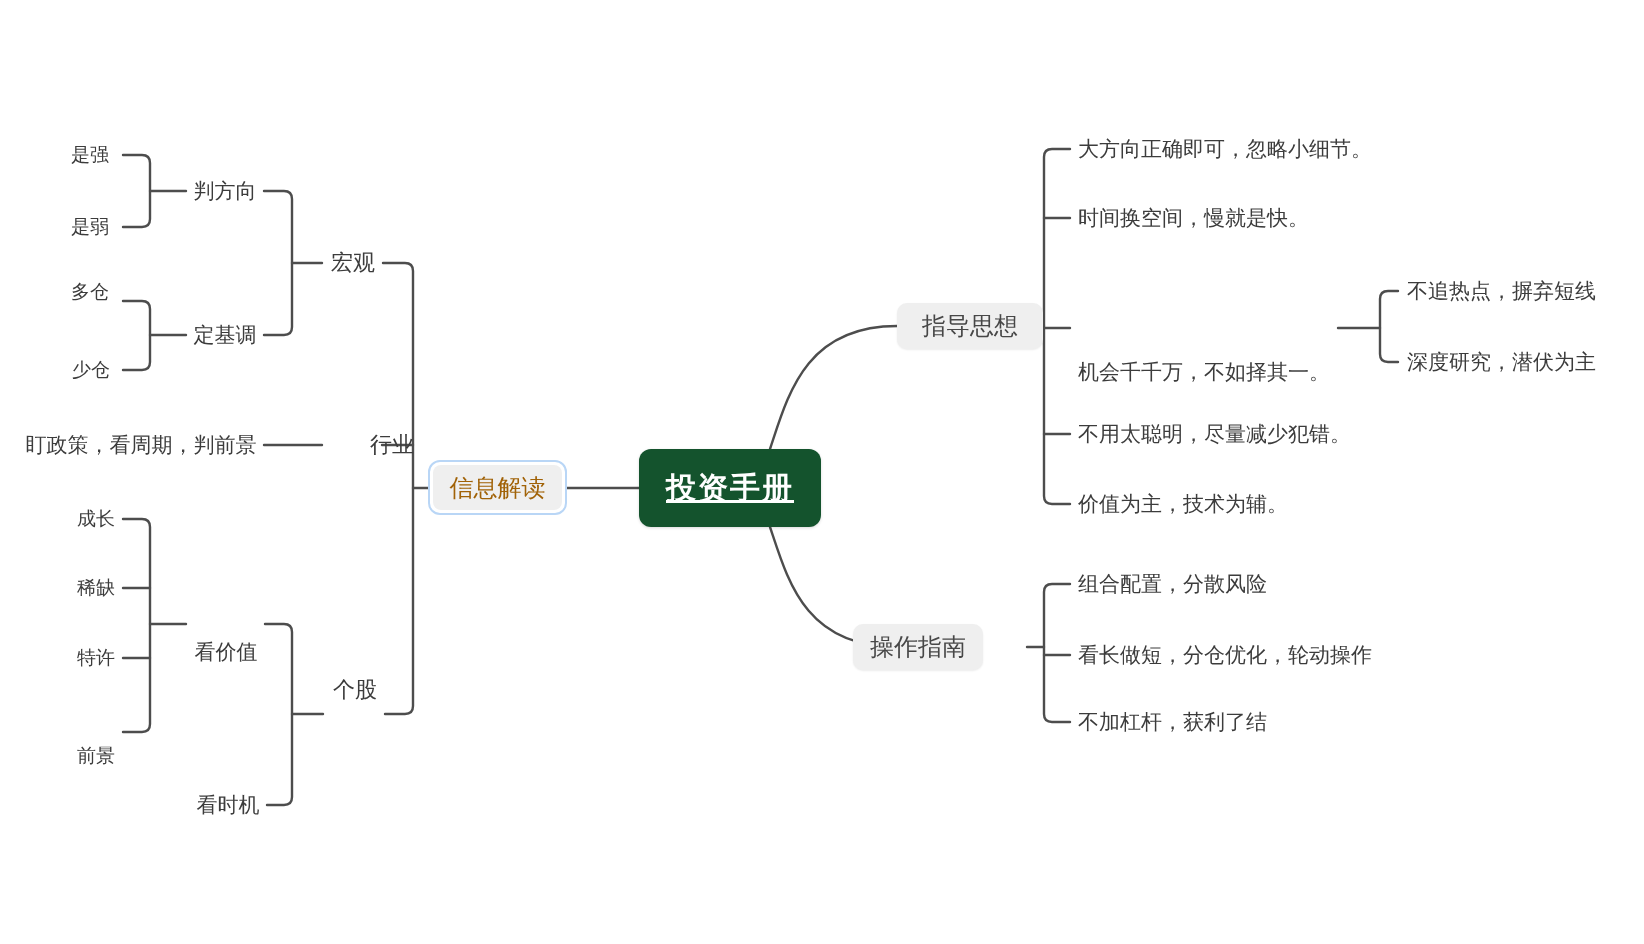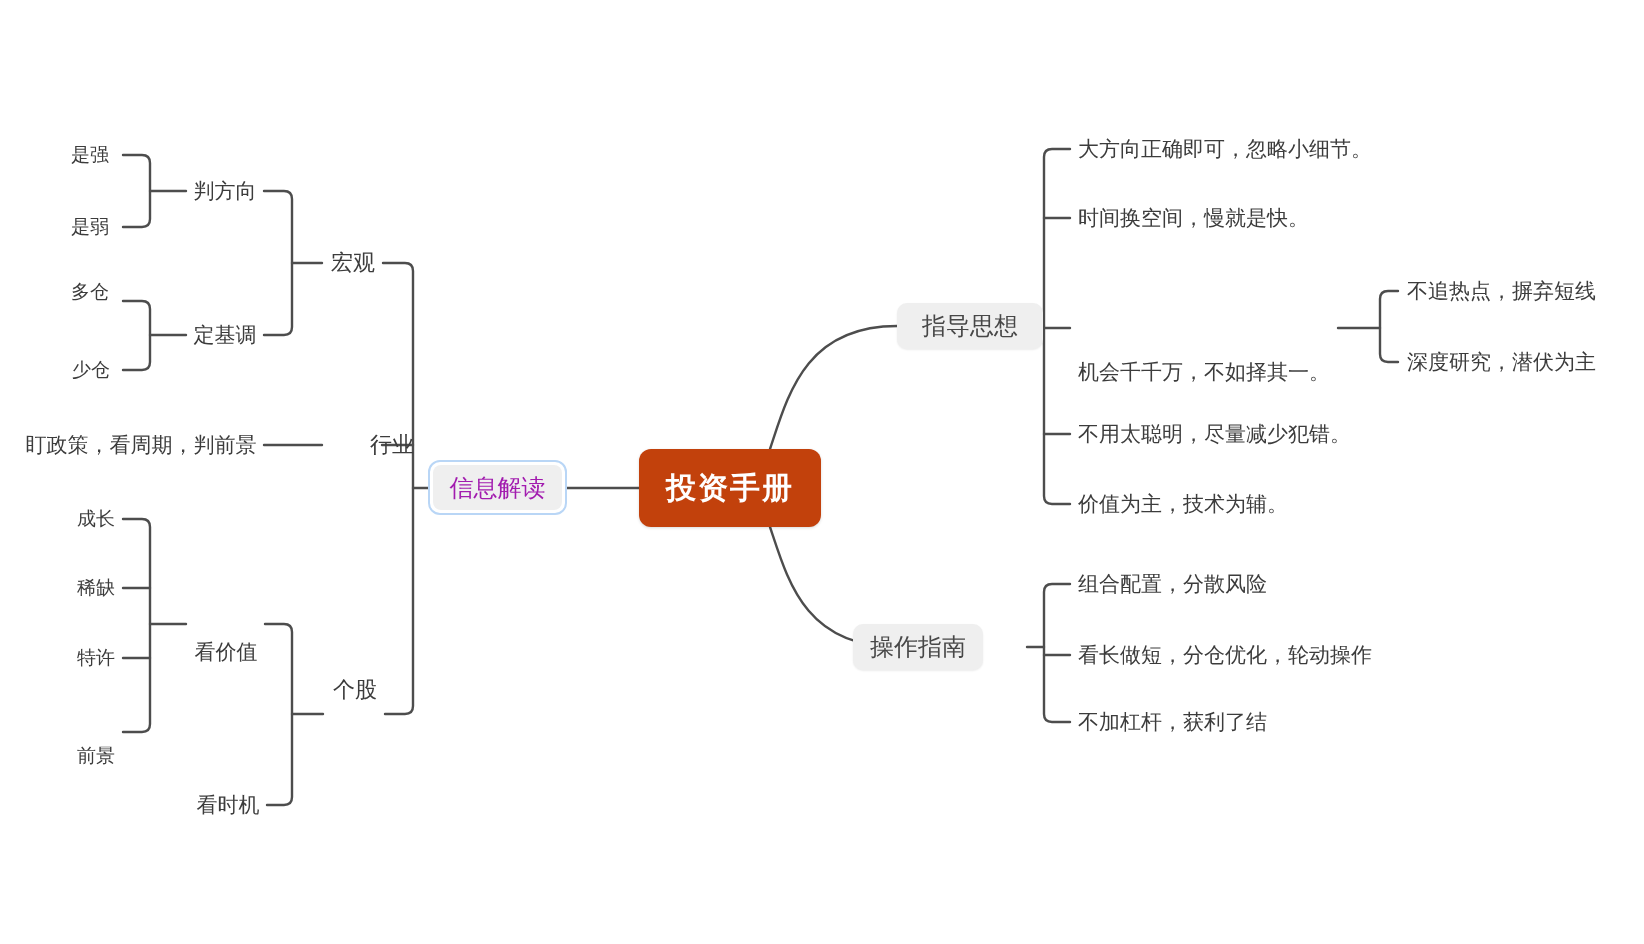--- a/index.html
+++ b/index.html
@@ -7,29 +7,29 @@
   .canvas{position:relative;width:1644px;height:944px;background:#ffffff;overflow:hidden;}
   svg.links{position:absolute;left:0;top:0;width:1644px;height:944px;}
   svg.links path{stroke:#4d4d4d;stroke-width:2.4;fill:none;stroke-linecap:round;}
   .n{position:absolute;white-space:nowrap;color:#3c3c3c;line-height:1.1;}
   .c{transform:translate(-50%,-50%);}
   .l{transform:translate(0,-50%);}
   .f19{font-size:19px;}
   .f21{font-size:21px;}
   .f22{font-size:22px;}
   .rootbox{position:absolute;display:flex;align-items:center;justify-content:center;
-    background:#c2410c;color:#ffffff;font-size:30px;font-weight:bold;border-radius:12px;
-    letter-spacing:2px;box-shadow:0 1px 3px rgba(0,0,0,.15);}
+    background:#14532d;color:#ffffff;font-size:30px;font-weight:bold;border-radius:12px;
+    letter-spacing:2px;box-shadow:0 1px 3px rgba(0,0,0,.15);text-decoration:underline;}
   .graybox{position:absolute;display:flex;align-items:center;justify-content:center;
     background:#efefef;color:#474747;font-size:24px;border-radius:10px;
     box-shadow:0 1px 2px rgba(0,0,0,.08);}
   .selwrap{position:absolute;box-sizing:border-box;border:2px solid #b9d6f6;border-radius:12px;
     background:#ffffff;padding:3px;}
   .selinner{width:100%;height:100%;display:flex;align-items:center;justify-content:center;
-    background:#efefef;color:#a21caf;font-size:24px;border-radius:8px;}
+    background:#efefef;color:#a16207;font-size:24px;border-radius:8px;}
 </style>
 </head>
 <body>
 
 <div class="canvas">
 
   <svg class="links" viewBox="0 0 1644 944">
 
     <path d="M123 155 H142 Q150 155 150 163 V219 Q150 227 142 227 H123"></path>
     <path d="M150 191 H186"></path>

